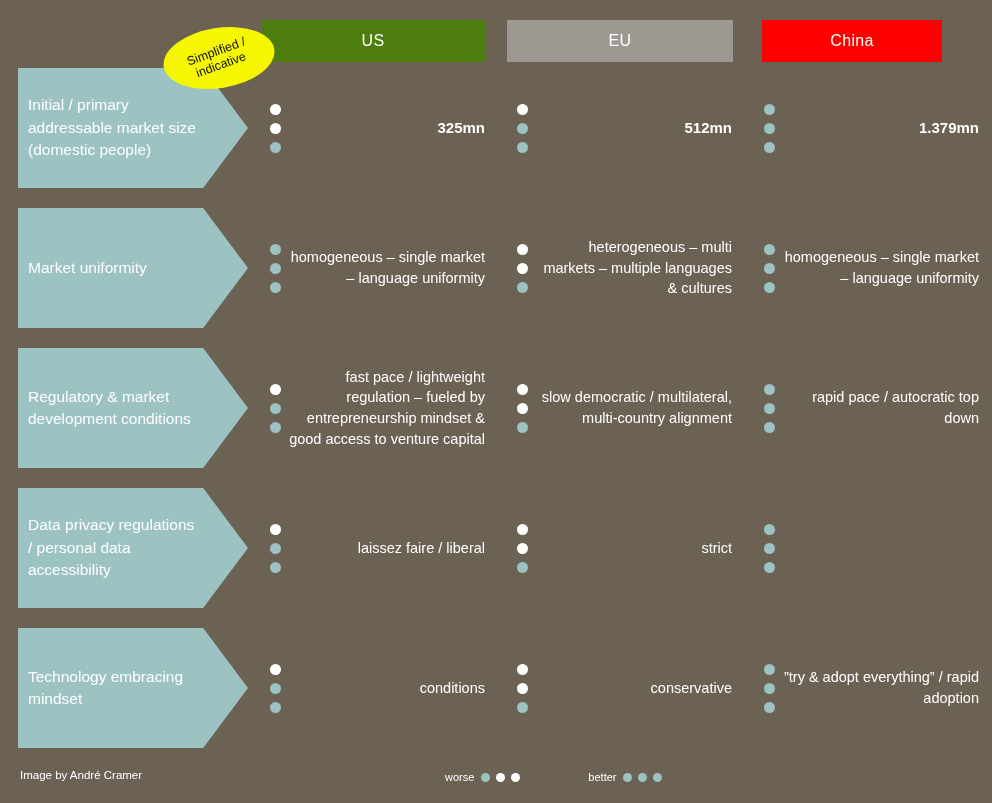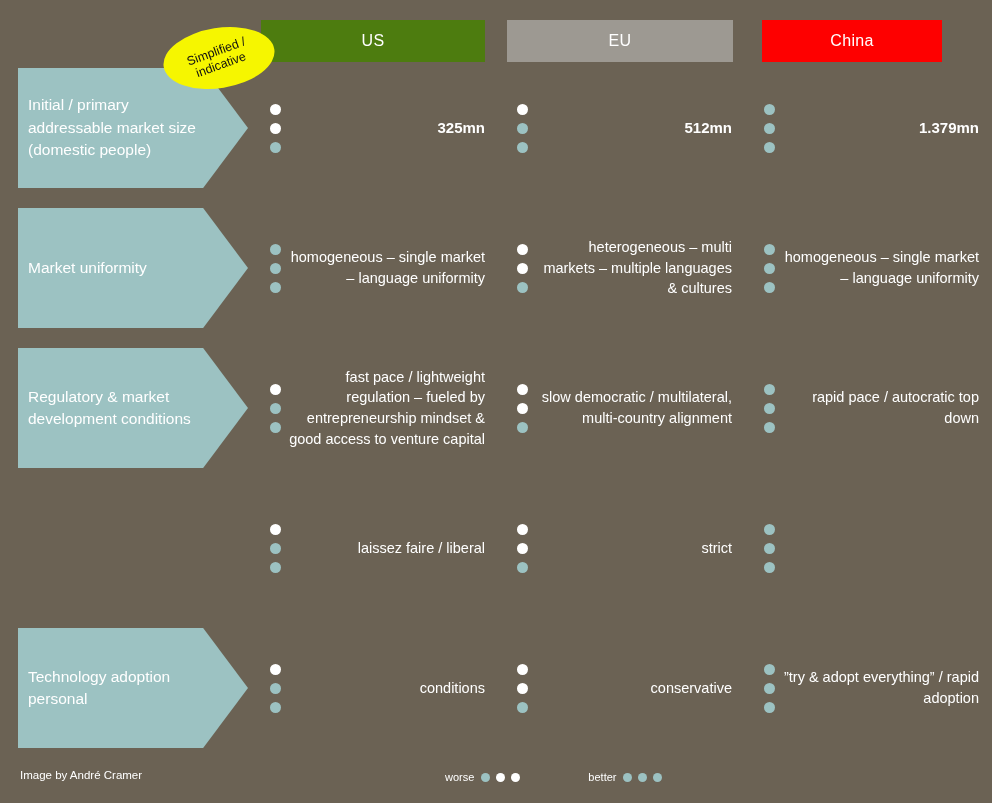--- a/index.html
+++ b/index.html
@@ -254,20 +254,23 @@
       <div class="cell" data-col="2">
         <div class="dots">
           <span class="dot on"></span>
           <span class="dot on"></span>
           <span class="dot on"></span>
         </div>
         <div class="cell-text">rapid pace / autocratic top down</div>
       </div>
     </div>
     <div class="row" data-row="3">
+      <div class="row-label" style="background: rgb(156, 194, 194);">
+        <div class="row-label-text">Data privacy regulations / personal data accessibility</div>
+      </div>
       <div class="cell" data-col="0">
         <div class="dots">
           <span class="dot off"></span>
           <span class="dot on"></span>
           <span class="dot on"></span>
         </div>
         <div class="cell-text">laissez faire / liberal</div>
       </div>
       <div class="cell" data-col="1">
         <div class="dots">
@@ -280,21 +283,21 @@
       <div class="cell" data-col="2">
         <div class="dots">
           <span class="dot on"></span>
           <span class="dot on"></span>
           <span class="dot on"></span>
         </div>
       </div>
     </div>
     <div class="row" data-row="4">
       <div class="row-label" style="background: rgb(156, 194, 194);">
-        <div class="row-label-text">Technology adoption personal</div>
+        <div class="row-label-text">Technology embracing mindset</div>
       </div>
       <div class="cell" data-col="0">
         <div class="dots">
           <span class="dot off"></span>
           <span class="dot on"></span>
           <span class="dot on"></span>
         </div>
         <div class="cell-text">conditions</div>
       </div>
       <div class="cell" data-col="1">

